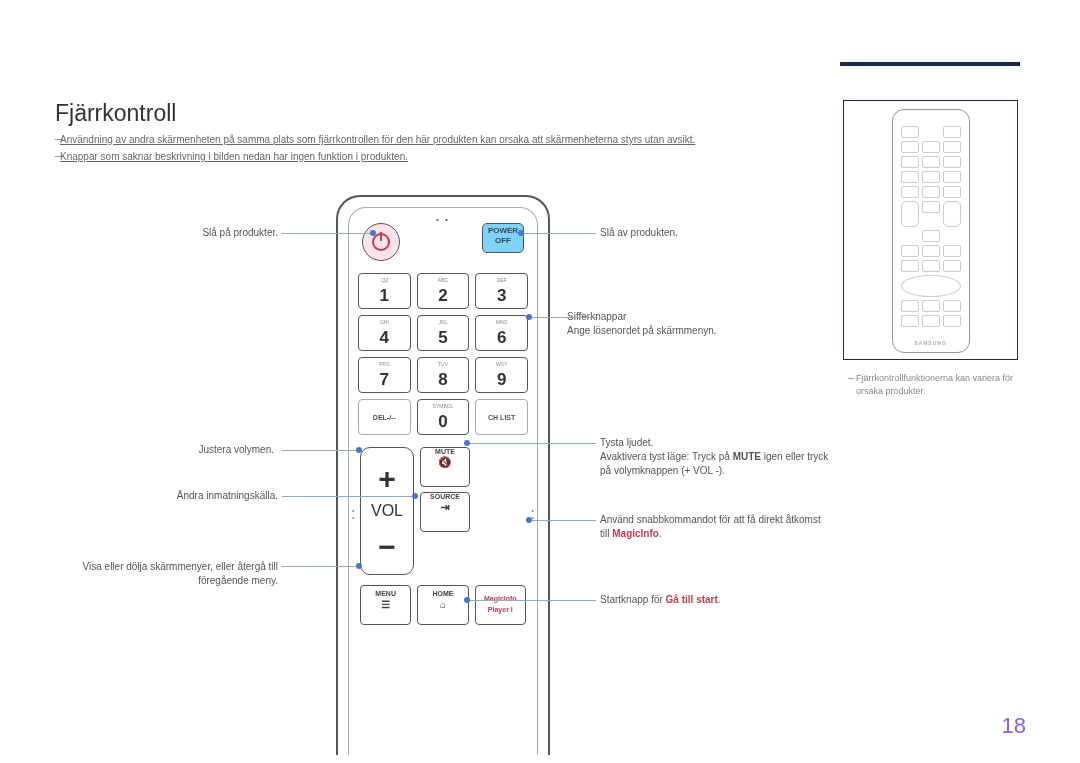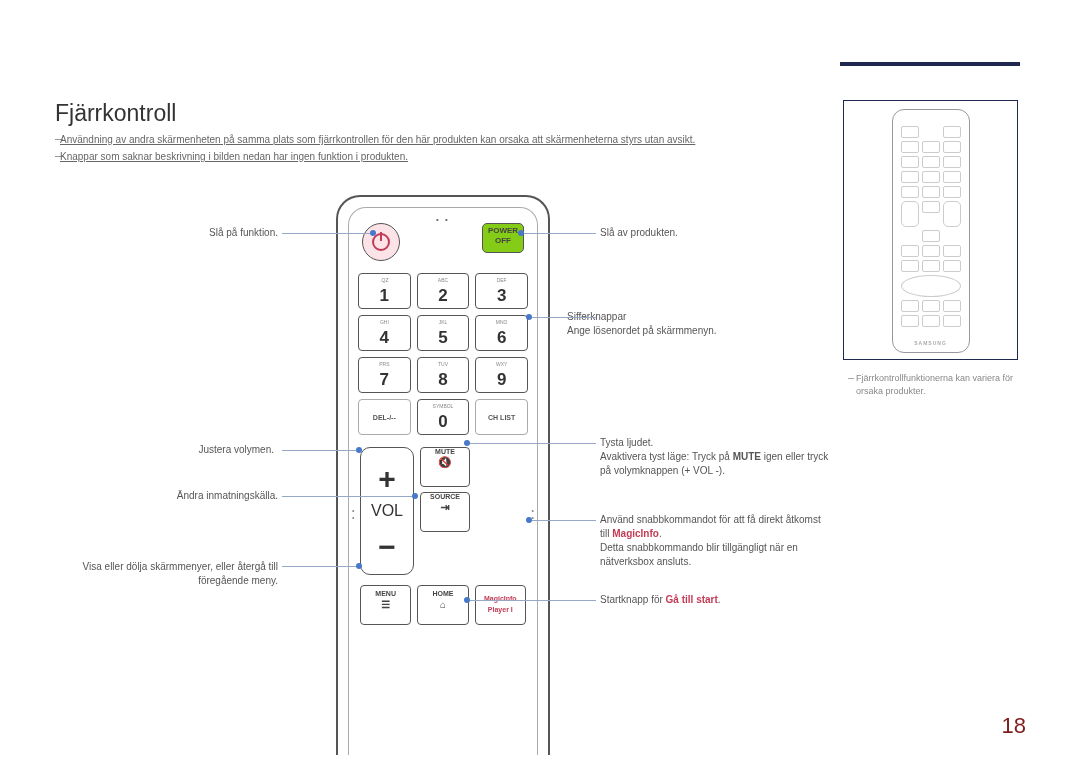--- a/index.html
+++ b/index.html
@@ -92,21 +92,21 @@
     width:2px; height:9px; background:#c23b55;
   }
   .poweroff-btn {
     position: absolute;
     top: 26px;
     right: 24px;
     width: 42px;
     height: 30px;
     border: 1.5px solid #555;
     border-radius: 5px;
-    background: #84cc16;
+    background: #7dd3fc;
     text-align: center;
     font-size: 8px;
     font-weight: bold;
     color: #444;
     padding-top: 2px;
     line-height: 10px;
   }
   .keypad {
     position: absolute;
     top: 76px;
@@ -261,21 +261,21 @@
   }
   .mini-note-dash {
     position:absolute; top:378px; left:848px; width:6px; height:1px; background:#aaa;
   }
 
   .page-num {
     position: absolute;
     bottom: 24px;
     right: 54px;
     font-size: 22px;
-    color: #7f1d1d;
+    color: #8b5cf6;
   }
 </style>
 </head>
 <body>
 
 <div class="top-rule"></div>
 
 <h1 class="title">Fjärrkontroll</h1>
 
 <div class="note-dash" style="top:139px"></div>
@@ -370,21 +370,21 @@
       <div>HOME</div>
       <div class="icon-box">⌂</div>
     </div>
     <div class="bottom-key accent">
       <div>MagicInfo</div>
       <div>Player I</div>
     </div>
   </div>
 </div>
 
-<div class="callout-left" style="top:226px; left:100px; width:178px">Slå på funktion.</div>
+<div class="callout-left" style="top:226px; left:100px; width:178px">Slå på produkter.</div>
 <div class="leader" style="top:233px; left:282px; width:88px"></div>
 <div class="dot" style="top:230px; left:370px"></div>
 
 <div class="callout-left" style="top:443px; left:96px; width:178px">Justera volymen.</div>
 <div class="leader" style="top:450px; left:282px; width:74px"></div>
 <div class="dot" style="top:447px; left:356px"></div>
 
 <div class="callout-left" style="top:489px; left:100px; width:178px">Ändra inmatningskälla.</div>
 <div class="leader" style="top:496px; left:282px; width:130px"></div>
 <div class="dot" style="top:493px; left:412px"></div>
@@ -406,21 +406,20 @@
 
 <div class="callout-right" style="top:436px; left:600px; width:230px">
   <span>Tysta ljudet.</span><br>
   <span>Avaktivera tyst läge: Tryck på </span><b>MUTE</b><span> igen eller tryck på volymknappen (+ VOL -).</span>
 </div>
 <div class="leader" style="top:443px; left:470px; width:126px"></div>
 <div class="dot" style="top:440px; left:464px"></div>
 
 <div class="callout-right" style="top:513px; left:600px; width:230px">
   <span>Använd snabbkommandot för att få direkt åtkomst till </span><span class="accent-txt">MagicInfo</span><span>.</span><br>
-  <span>Detta snabbkommando blir tillgängligt när en nätverksbox ansluts.</span>
 </div>
 <div class="leader" style="top:520px; left:532px; width:64px"></div>
 <div class="dot" style="top:517px; left:526px"></div>
 
 <div class="callout-right" style="top:593px; left:600px; width:230px">
   <span>Startknapp för </span><span class="accent-txt">Gå till start</span><span>.</span>
 </div>
 <div class="leader" style="top:600px; left:470px; width:126px"></div>
 <div class="dot" style="top:597px; left:464px"></div>
 

